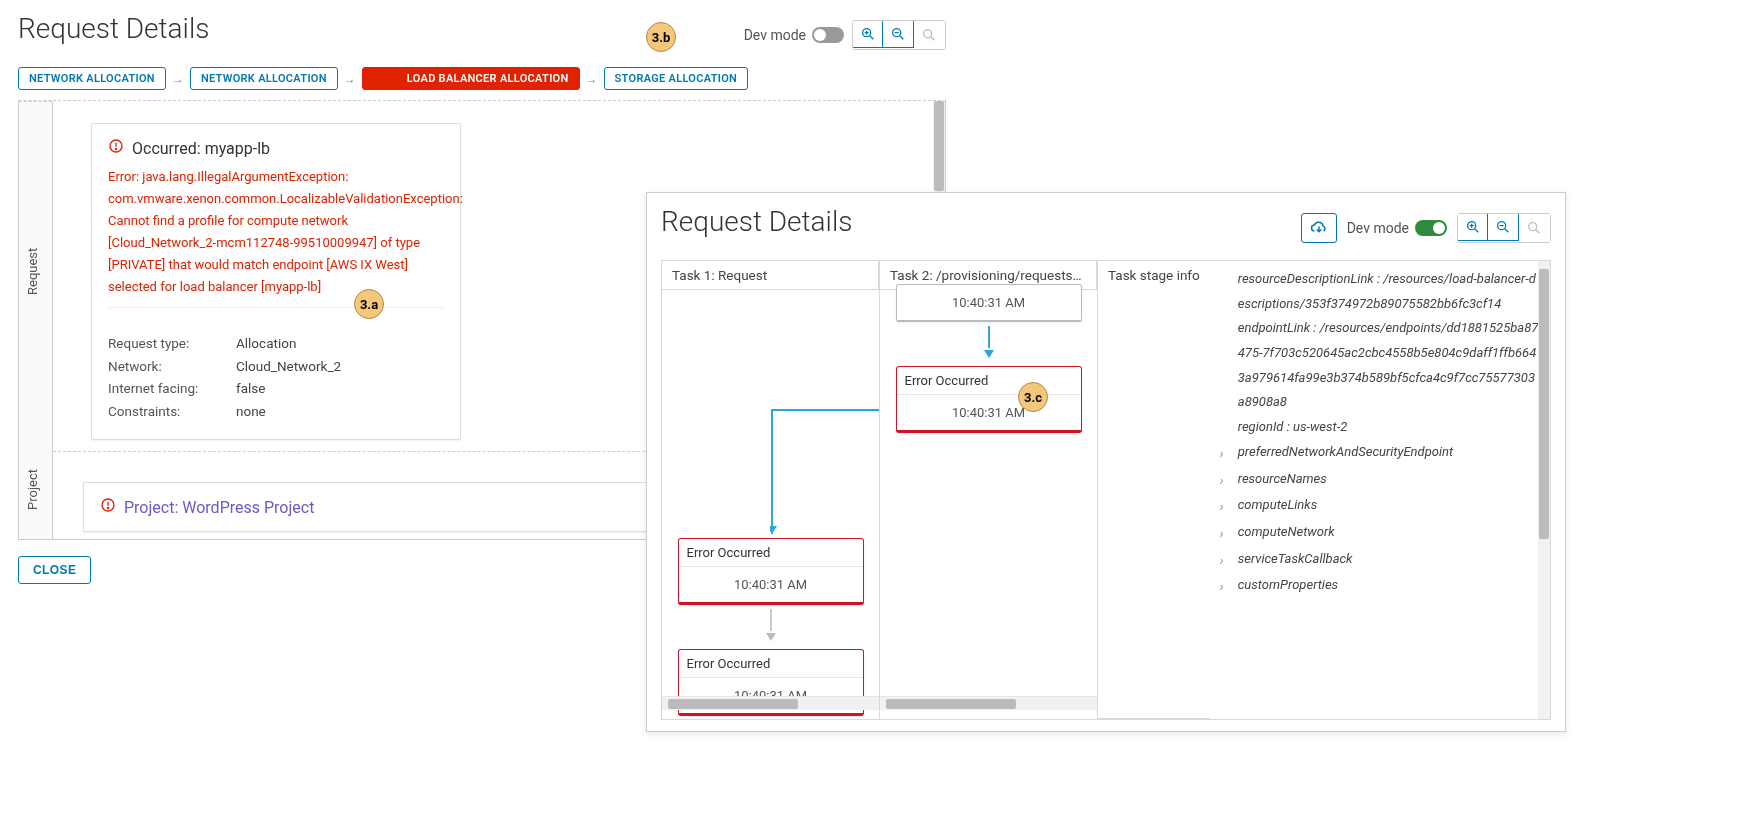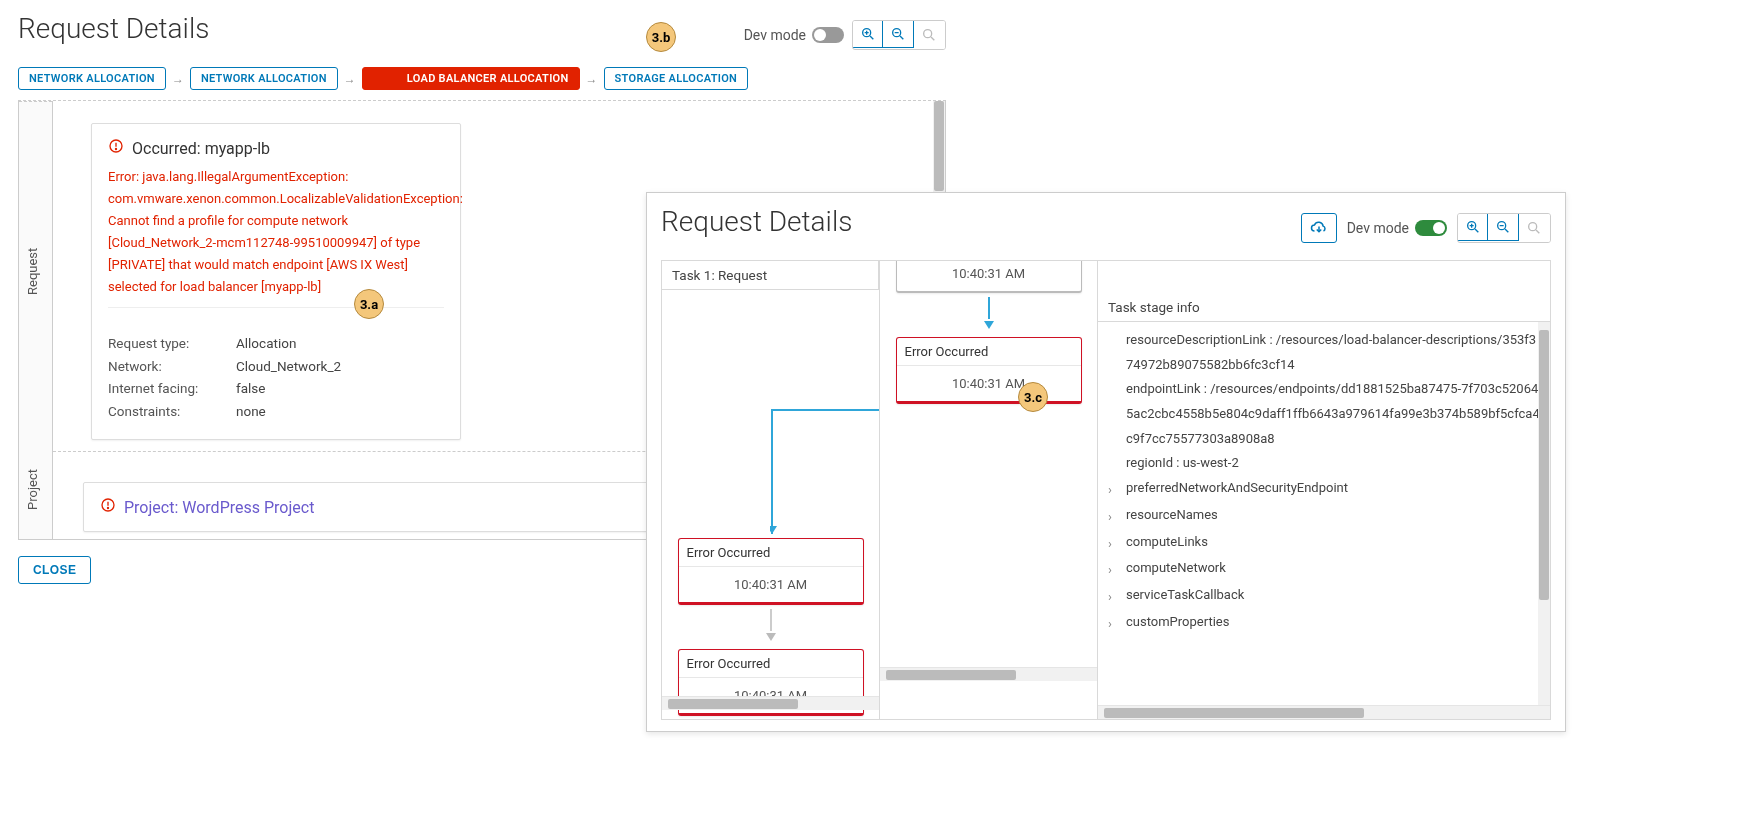--- a/index.html
+++ b/index.html
@@ -315,22 +315,21 @@
     padding-bottom: 14px;
   }
   .task-col .col-body {
     position: relative;
     height: 406px;
     padding-top: 8px;
   }
   .info-col {
     flex: 1;
     display: flex;
-    flex-direction: column;
-    margin-top: 32px;
+    flex-direction: row;
   }
   .info-col .info-body {
     flex: 1;
     overflow: hidden;
     padding: 6px 10px 6px 6px;
     font-size: 13px;
     line-height: 1.9;
     color: #444;
     position: relative;
   }
@@ -407,20 +406,21 @@
     width: 10px; height: 270px;
     background: #bbb;
     border-radius: 2px;
   }
 
   .tree-row {
     display: flex;
     align-items: flex-start;
     gap: 6px;
     padding-left: 4px;
+    font-style: italic;
   }
   .tree-row .caret {
     color: #888;
     width: 12px;
     flex-shrink: 0;
     padding-top: 2px;
   }
   .tree-row.leaf .caret { visibility: hidden; }
   .tree-row .txt {
     word-break: break-all;
@@ -627,20 +627,21 @@
           <div class="fc-head">Error Occurred</div>
           <div class="fc-time">10:40:31 AM</div>
         </div>
       </div>
       <div class="scroll-x">
           <div class="thumb" style="left:6px;width:130px;"></div>
         </div>
     </div>
 
     <div class="col task-col">
+      <div class="col-head">Task 2: /provisioning/requests/l…</div>
       <div class="col-body">
         <div class="flow-card plain partial">
 
           <div class="fc-time">10:40:31 AM</div>
         </div>
         <div class="vline"></div>
         <div class="arrow-down"></div>
         <div class="flow-card">
           <div class="fc-head">Error Occurred</div>
           <div class="fc-time">10:40:31 AM</div>

